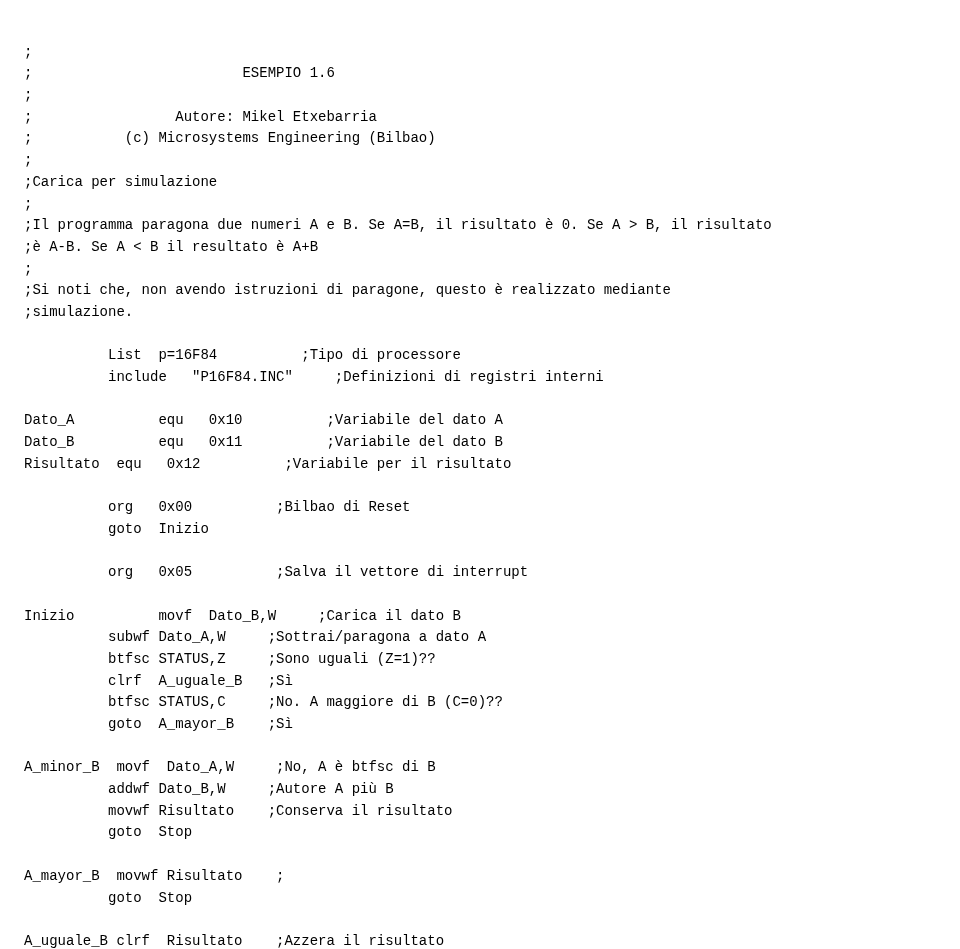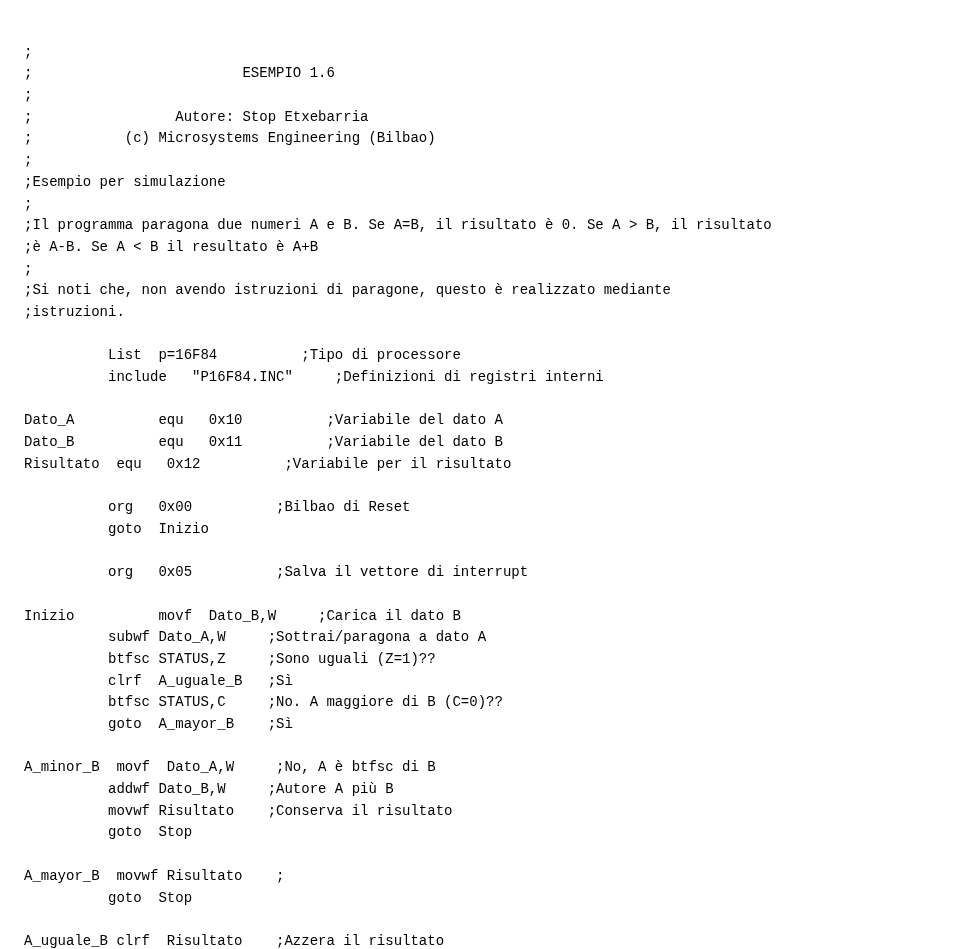--- a/index.html
+++ b/index.html
@@ -21,30 +21,30 @@
       line-height: 1.55;
     }
   </style>
 </head>
 <body>
 
 <div class="code-block">
 <span>;</span>
 <span>;                         ESEMPIO 1.6</span>
 <span>;</span>
-<span>;                 Autore: Stop Etxebarria</span>
+<span>;                 Autore: Mikel Etxebarria</span>
 <span>;           (c) Microsystems Engineering (Bilbao)</span>
 <span>;</span>
-<span>;Esempio per simulazione</span>
+<span>;Carica per simulazione</span>
 <span>;</span>
 <span>;Il programma paragona due numeri A e B. Se A=B, il risultato è 0. Se A &gt; B, il risultato</span>
 <span>;è A-B. Se A &lt; B il resultato è A+B</span>
 <span>;</span>
 <span>;Si noti che, non avendo istruzioni di paragone, questo è realizzato mediante</span>
-<span>;istruzioni.</span>
+<span>;simulazione.</span>
 <span> </span>
 <span>          List  p=16F84          ;Tipo di processore</span>
 <span>          include   "P16F84.INC"     ;Definizioni di registri interni</span>
 <span> </span>
 <span>Dato_A          equ   0x10          ;Variabile del dato A</span>
 <span>Dato_B          equ   0x11          ;Variabile del dato B</span>
 <span>Risultato  equ   0x12          ;Variabile per il risultato</span>
 <span> </span>
 <span>          org   0x00          ;Bilbao di Reset</span>
 <span>          goto  Inizio</span>

